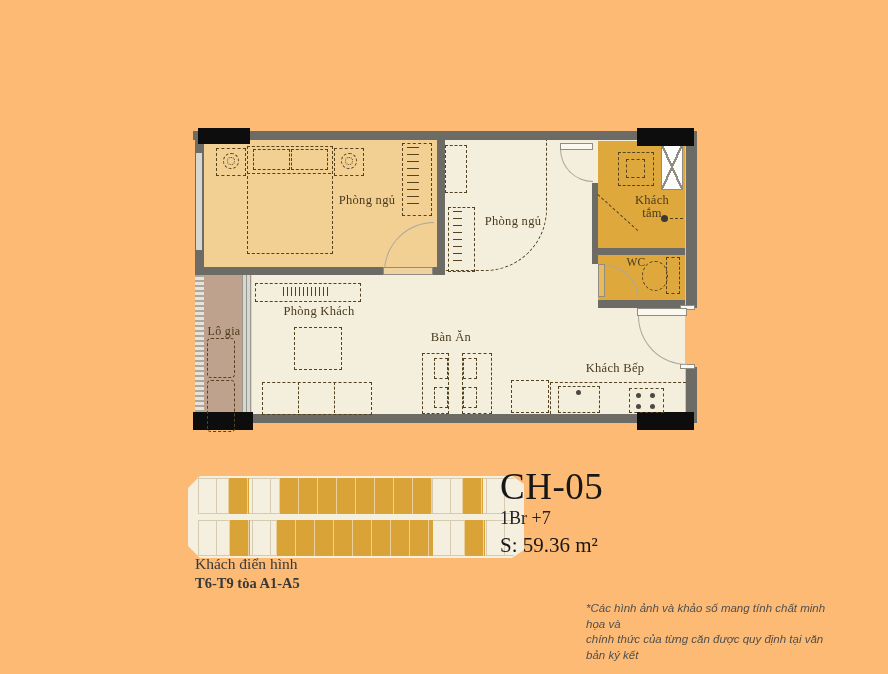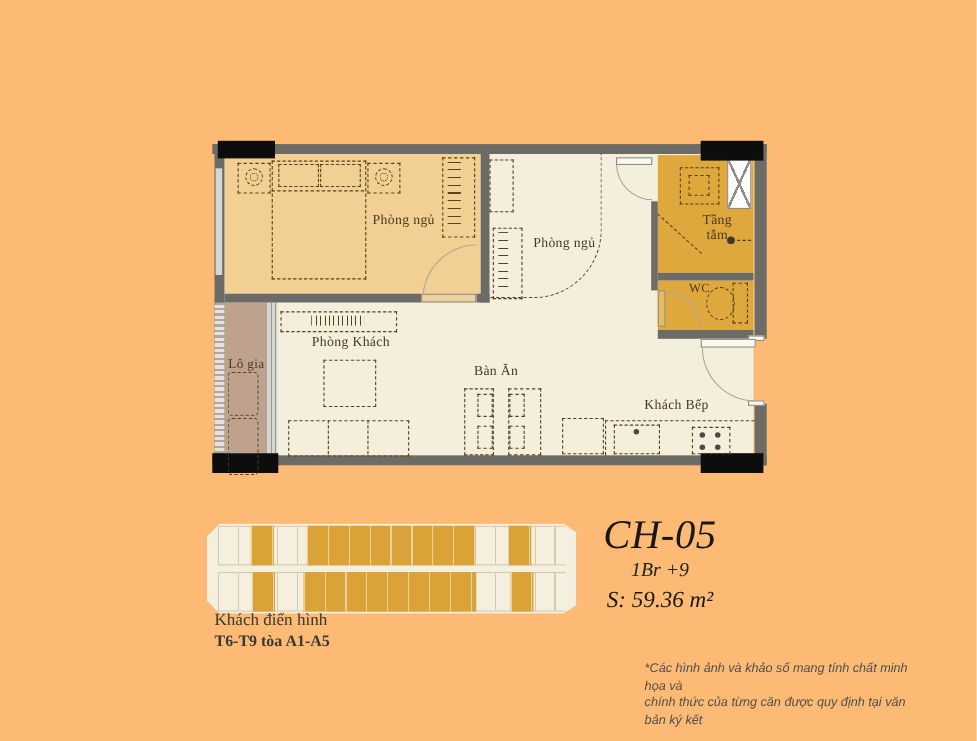--- a/index.html
+++ b/index.html
@@ -38,21 +38,21 @@
           clip-path:polygon(12px 0,324px 0,336px 8px,336px 74px,324px 82px,12px 82px,0 70px,0 12px);}
   .ovrow{position:absolute;left:10px;width:316px;height:36px;
          background:repeating-linear-gradient(90deg,var(--ovline) 0 1px,transparent 1px 18px);
          border-top:1px solid var(--ovline);border-bottom:1px solid var(--ovline);box-sizing:border-box;}
   .ovgold{position:absolute;background:var(--gold2);
           background-image:repeating-linear-gradient(90deg,rgba(255,255,255,.5) 0 1px,transparent 1px 19px);}
   
   #caption{position:absolute;left:195px;top:555px;color:#383838;}
   #caption .l1{font-size:15.5px;}
   #caption .l2{font-size:14.5px;margin-top:2px;font-weight:bold;}
-  #unitinfo{position:absolute;left:500px;top:468px;width:200px;text-align:center;color:var(--ink);font-style:italic;}
+  #unitinfo{position:absolute;left:500px;top:468px;width:200px;text-align:left;color:var(--ink);}
   #unitinfo .code{font-size:37px;line-height:1.0;letter-spacing:.5px;}
   #unitinfo .type{font-size:18px;margin-top:3px;color:#222;}
   #unitinfo .area{font-size:21px;margin-top:4px;}
   #disclaimer{position:absolute;left:586px;top:601px;width:240px;
               font-family:"Liberation Sans",sans-serif;font-style:italic;
               font-size:11.5px;line-height:15.5px;color:var(--muted);}
 </style>
 </head>
 <body>
 
@@ -146,21 +146,21 @@
     <div style="position:absolute;left:383px;top:262px;width:5px;height:5px;border-radius:50%;background:#4a4a42;"></div>
     <div class="dash" style="left:436px;top:260px;width:33px;height:23px;"></div>
     <div class="burners" style="left:443px;top:265px;"></div>
 
     <div class="dash" style="left:14px;top:210px;width:26px;height:38px;border-radius:4px;"></div>
     <div class="dash" style="left:14px;top:252px;width:26px;height:50px;border-radius:4px;"></div>
 
     <div class="rlabel" style="left:174px;top:72px;">Phòng ngủ</div>
     <div class="rlabel" style="left:320px;top:93px;">Phòng ngủ</div>
     <div class="rlabel" style="left:459px;top:79px;line-height:13px;">
-      <div>Tầng</div>
+      <div>Khách</div>
       <div>tắm</div>
     </div>
     <div class="rlabel" style="left:443px;top:134px;font-size:11.5px;">WC</div>
     <div class="rlabel" style="left:31px;top:203px;font-size:12px;">Lô gia</div>
     <div class="rlabel" style="left:126px;top:183px;">Phòng Khách</div>
     <div class="rlabel" style="left:258px;top:209px;">Bàn Ăn</div>
     <div class="rlabel" style="left:422px;top:240px;">Khách Bếp</div>
   </div>
 
   <div id="overview">
@@ -175,21 +175,21 @@
     <div class="ovgold" style="left:276px;top:44px;width:21px;height:36px;"></div>
   </div>
 
   <div id="caption">
     <div class="l1">Khách điển hình</div>
     <div class="l2">T6-T9 tòa A1-A5</div>
   </div>
 
   <div id="unitinfo">
     <div class="code">CH-05</div>
-    <div class="type">1Br +9</div>
+    <div class="type">1Br +7</div>
     <div class="area">S: 59.36 m²</div>
   </div>
 
   <div id="disclaimer">
     <div>*Các hình ảnh và khảo số mang tính chất minh họa và</div>
     <div>chính thức của từng căn được quy định tại văn bản ký kết</div>
 
   </div>
 
 </div>

